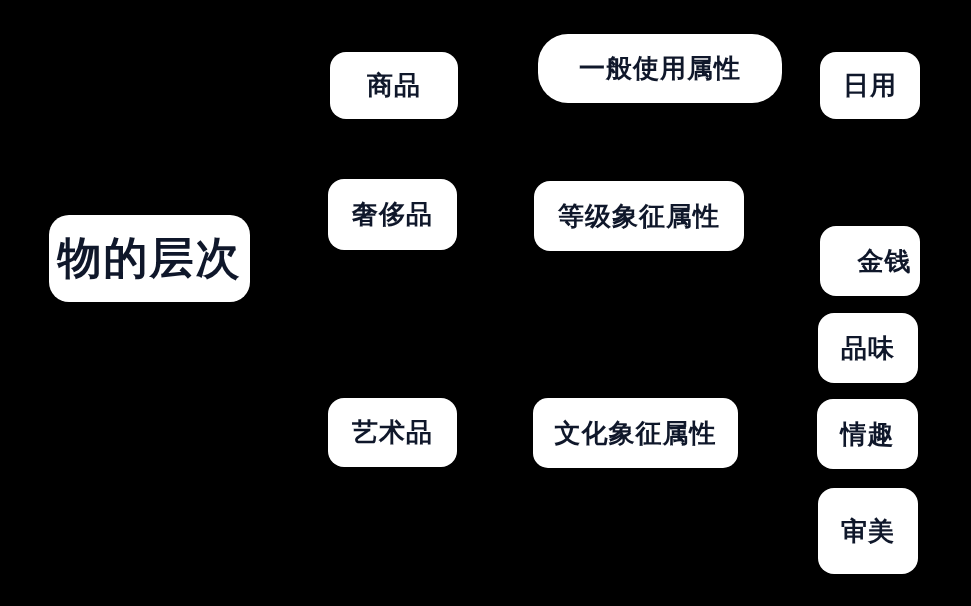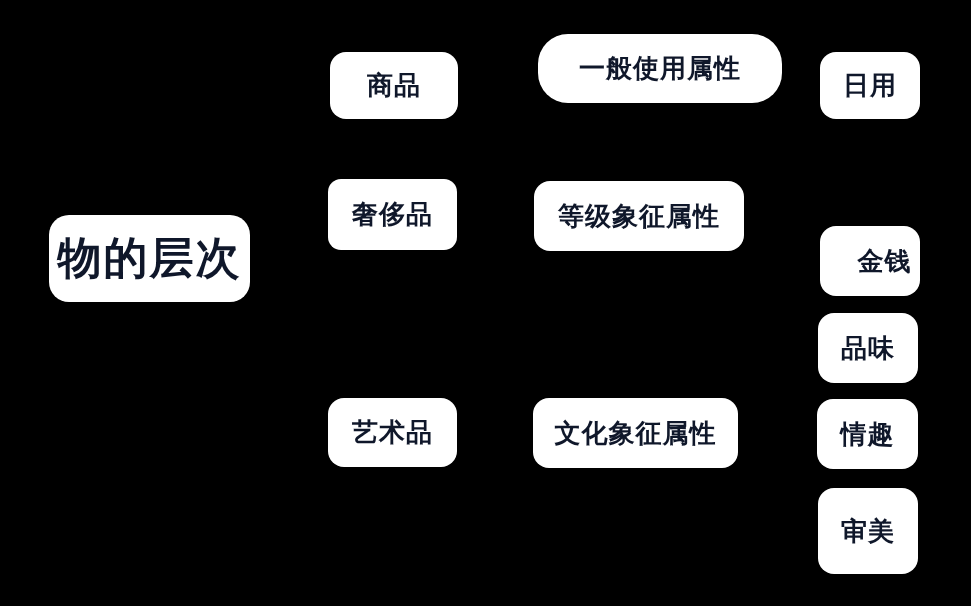--- a/index.html
+++ b/index.html
@@ -31,26 +31,26 @@
   }
   .node.root {
     border-radius: 20px;
     font-size: 44px;
     letter-spacing: 2px;
   }
   
   .n-root   { left: 49px;  top: 215px; width: 201px; height: 87px; }
   
   .n-lvl0   { left: 330px; top: 52px;  width: 128px; height: 67px; }
-  .n-lvl1   { left: 328px; top: 179px; width: 129px; height: 71px; border-radius: 13px; }
+  .n-lvl1   { left: 328px; top: 179px; width: 129px; height: 71px; }
   .n-lvl2   { left: 328px; top: 398px; width: 129px; height: 69px; }
   
   .n-attr0  { left: 538px; top: 34px;  width: 244px; height: 69px; border-radius: 30px; }
   .n-attr1  { left: 534px; top: 181px; width: 210px; height: 70px; }
-  .n-attr2  { left: 533px; top: 398px; width: 205px; height: 70px; }
+  .n-attr2  { left: 533px; top: 398px; width: 205px; height: 70px; border-radius: 15px; }
   
   .n-val0   { left: 820px; top: 52px;  width: 100px; height: 67px; }
   .n-val1   { left: 820px; top: 137px; width: 100px; height: 70px; }
   .n-val2   { left: 820px; top: 226px; width: 100px; height: 70px; padding-left: 29px; }
   .n-val3   { left: 818px; top: 313px; width: 100px; height: 70px; }
   .n-val4   { left: 817px; top: 399px; width: 101px; height: 70px; }
   .n-val5   { left: 818px; top: 488px; width: 100px; height: 86px; }
 </style>
 </head>
 <body>

